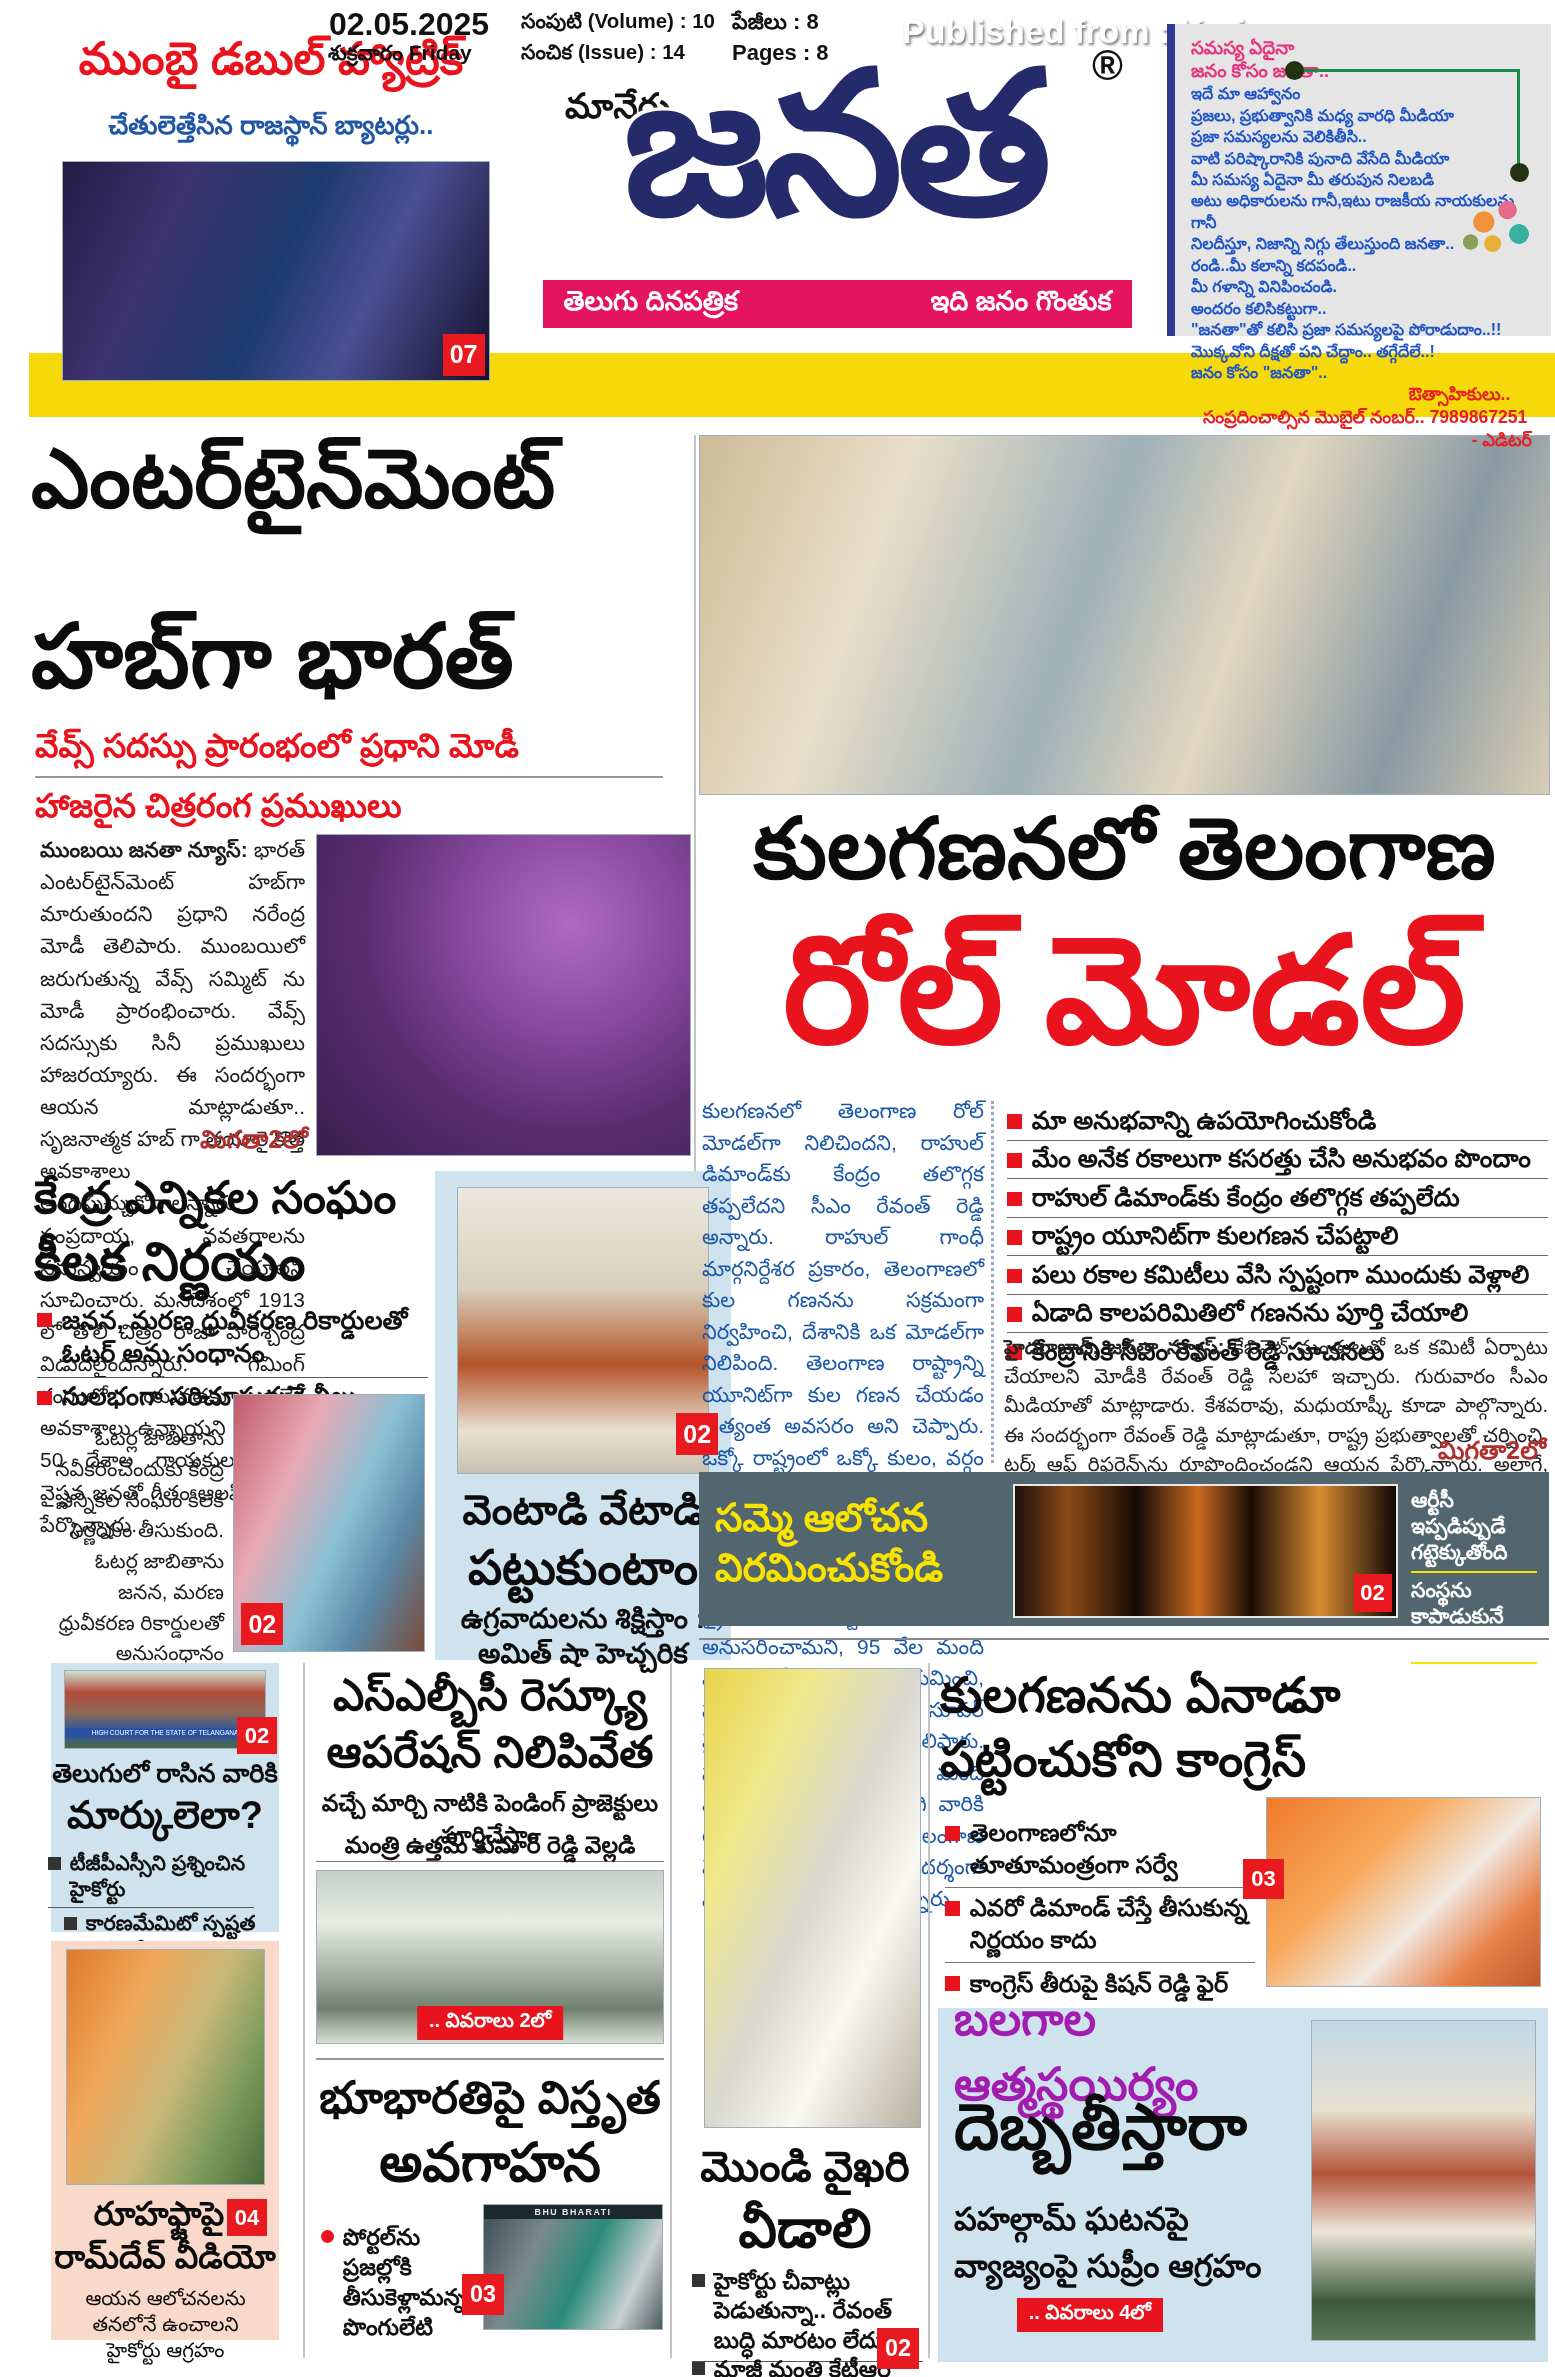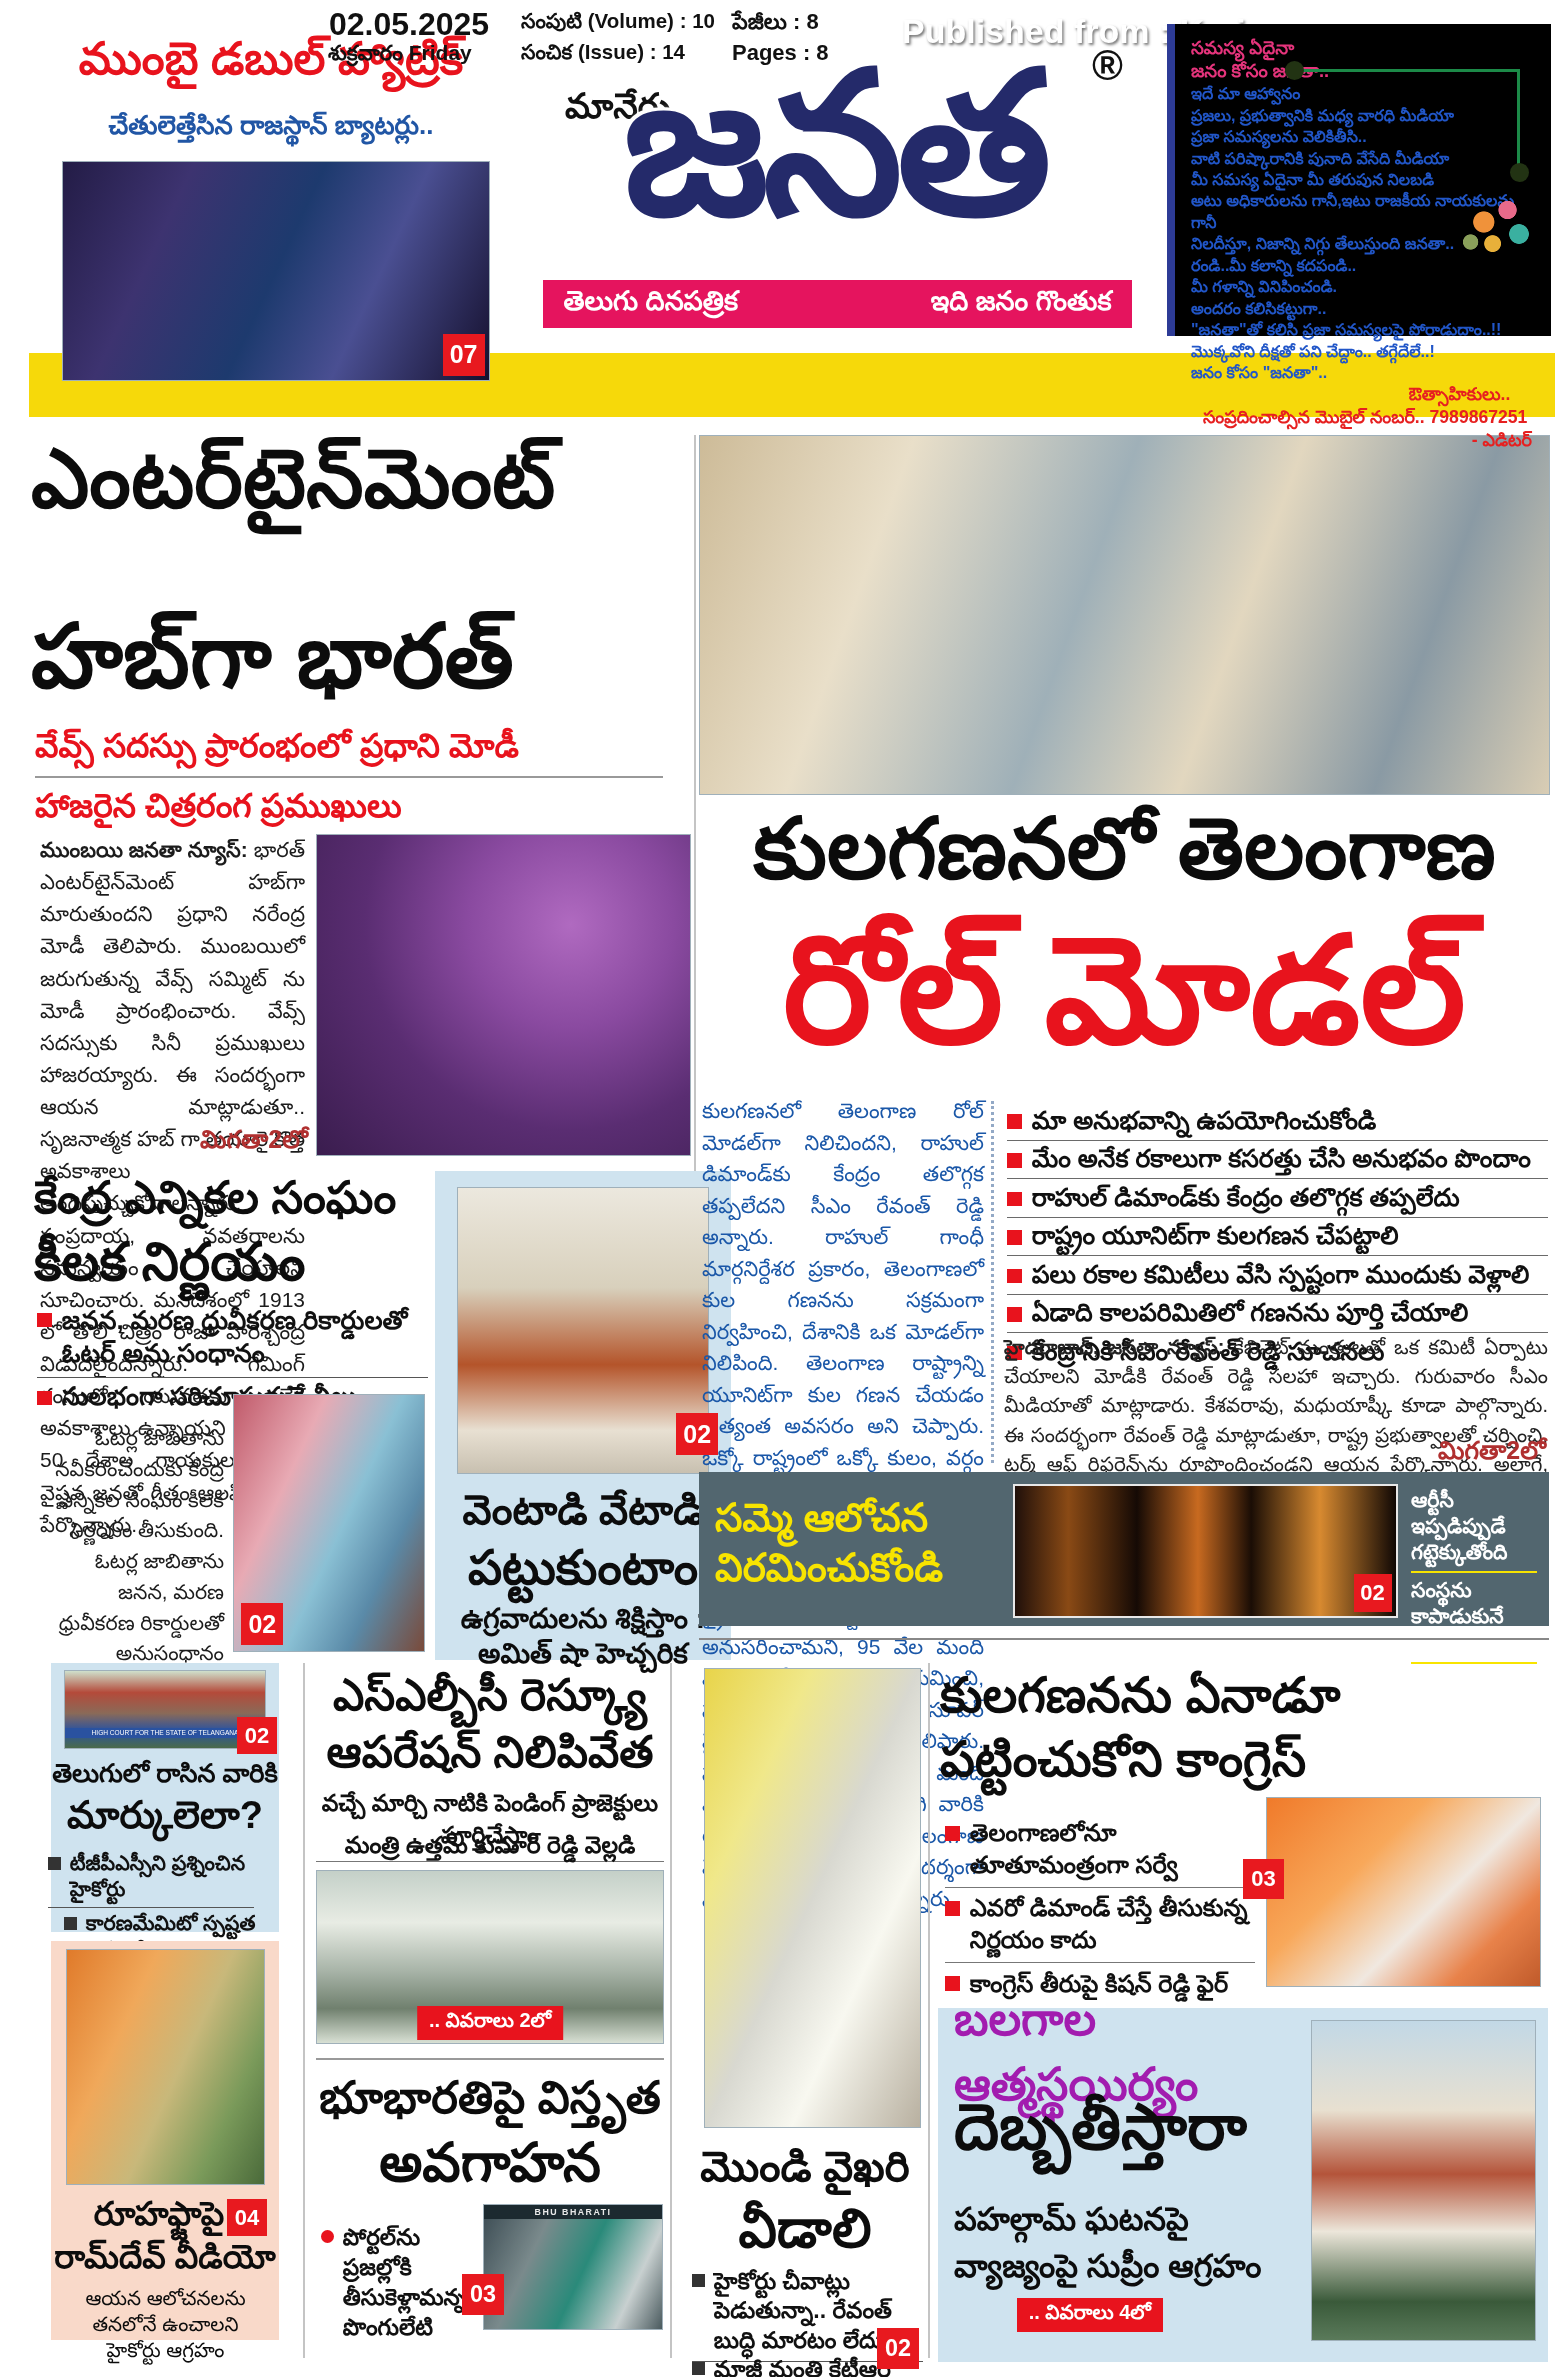--- a/index.html
+++ b/index.html
@@ -24,21 +24,21 @@
   
   .mh-prefix{left:565px;top:86px;font-size:35px;color:#111;}
   .mh-logo{left:549px;top:13px;width:571px;text-align:center;font-size:199px;line-height:263px;
            color:#242a6a;font-weight:bold;letter-spacing:-5.9px;
            text-shadow:-2.9px -2.9px 0 #fff,2.9px -2.9px 0 #fff,-2.9px 2.9px 0 #fff,2.9px 2.9px 0 #fff,0 0 7.3px #fff;}
   .mh-reg{left:1092px;top:42px;font-size:42px;color:#111;}
   .mh-bar{left:543px;top:280px;width:589px;height:48px;background:#e5145e;color:#fff;
           display:flex;justify-content:space-between;align-items:center;padding:0 20.5px;box-sizing:border-box;
           font-size:27px;font-weight:bold;}
   
-  .promo{left:1167px;top:24px;width:384px;height:312px;background:#000000;border-left:8.8px solid #2d3b96;
+  .promo{left:1167px;top:24px;width:384px;height:312px;background:#e5e5e5;border-left:8.8px solid #2d3b96;
          padding:11.7px 11.7px 7.3px 16px;box-sizing:border-box;z-index:2;}
   .promo .pk{color:#e5347c;font-size:18.3px;font-weight:bold;line-height:1.3;}
   .promo .bl{color:#2156c8;font-size:16px;font-weight:bold;line-height:1.34;}
   .promo .rd{color:#e62020;font-size:17.6px;font-weight:bold;line-height:1.3;}
   .brk-h{position:absolute;left:128px;top:45px;right:31px;height:2.9px;background:#1c8a48;}
   .brk-v{position:absolute;right:31px;top:45px;width:2.9px;height:102px;background:#1c8a48;}
   .brk-dot{position:absolute;width:19px;height:19px;border-radius:50%;background:#223313;}
   .flower{position:absolute;right:10.2px;bottom:70px;width:88px;height:80px;
           background:radial-gradient(circle at 35% 45%,#f0923a 0 10.2px,transparent 11px),
                      radial-gradient(circle at 62% 30%,#e86a8a 0 8.8px,transparent 9.5px),

